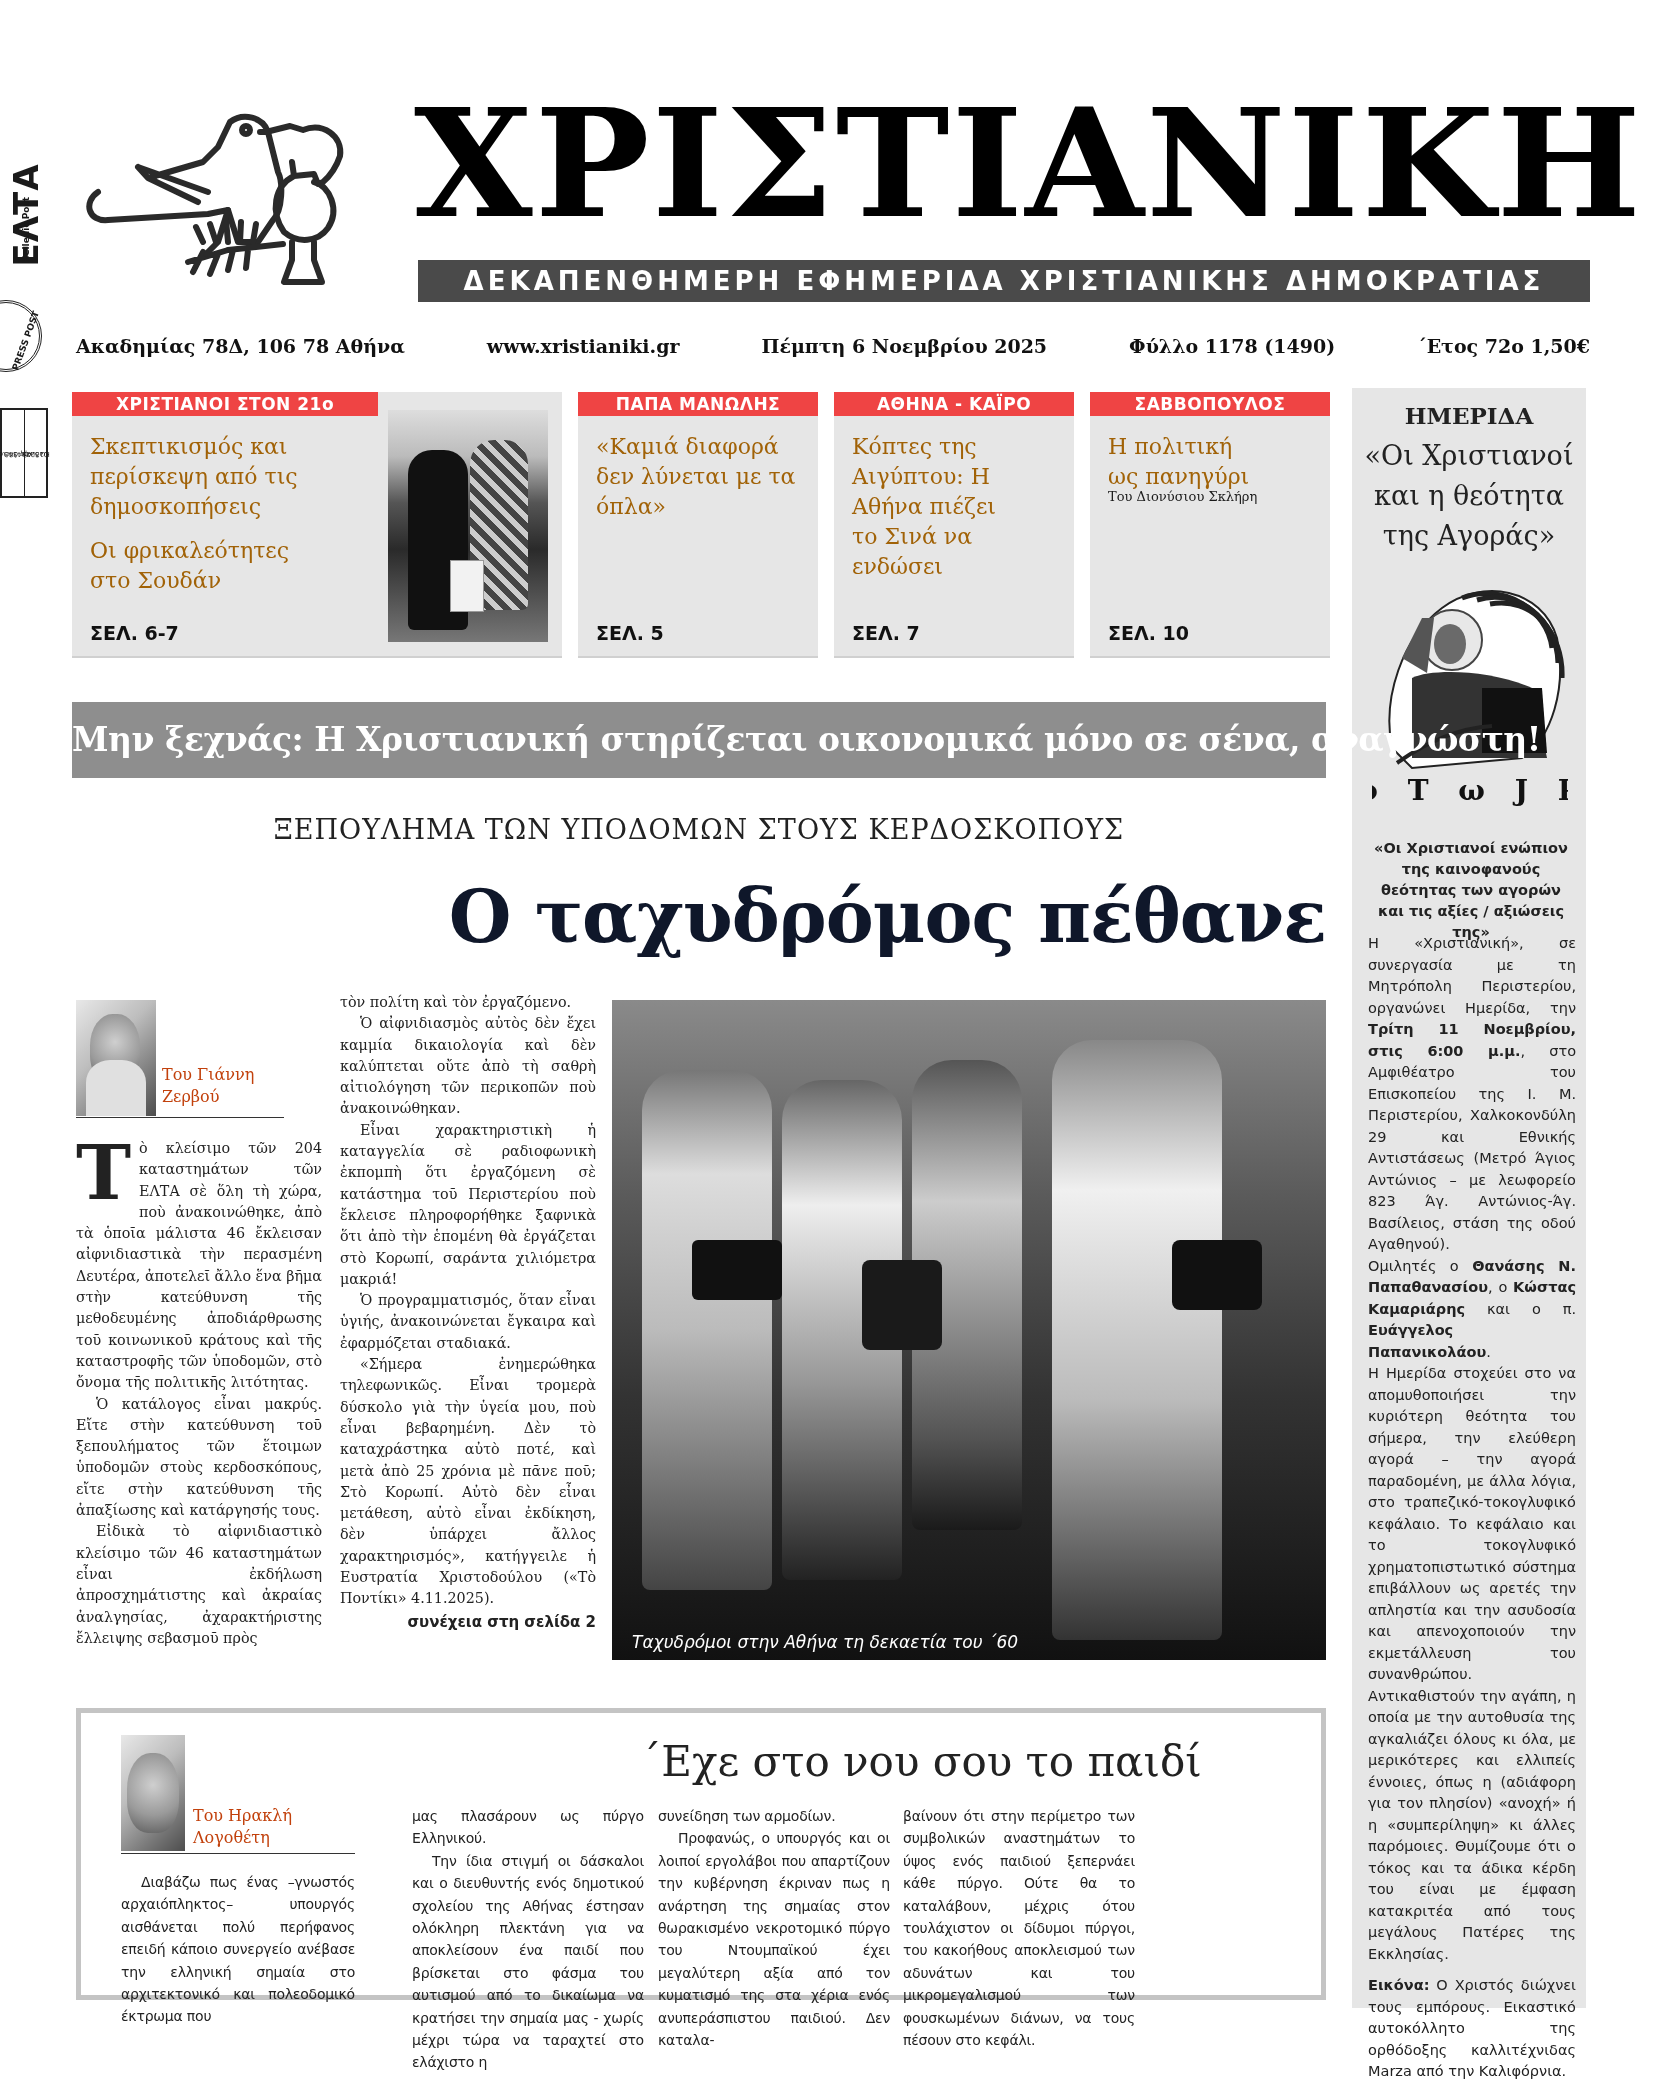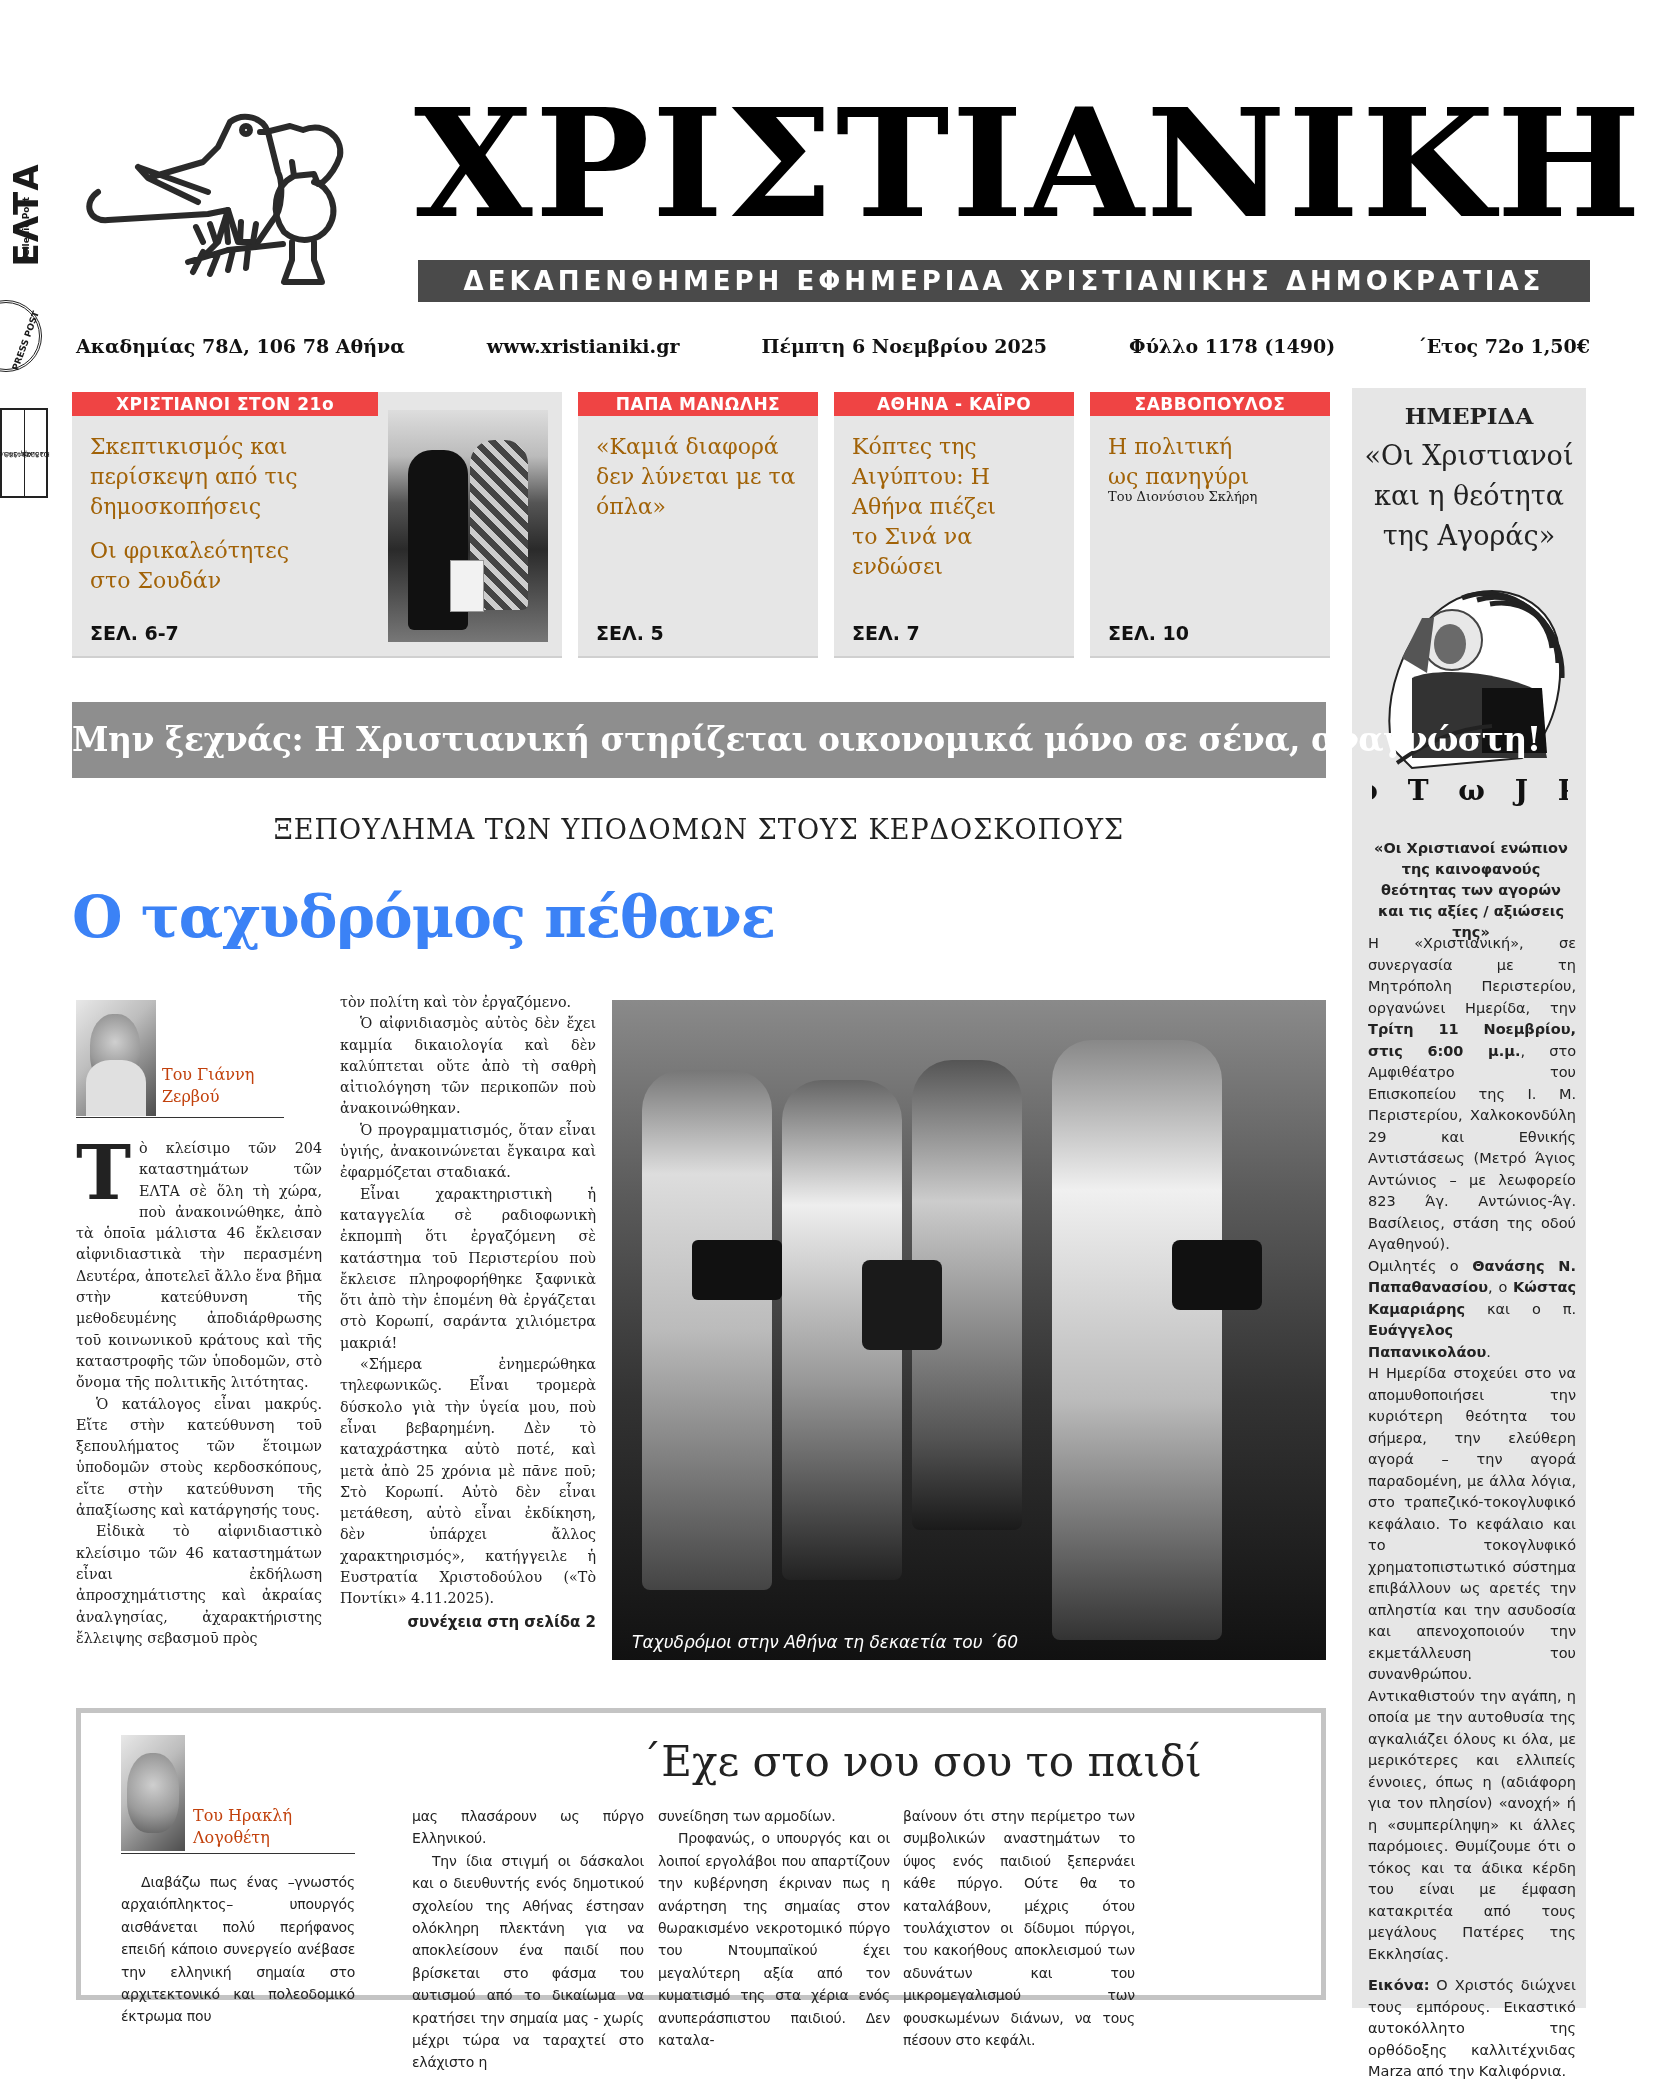--- a/index.html
+++ b/index.html
@@ -46,21 +46,21 @@
   .sidebar .lead { position: absolute; left: 14px; right: 10px; top: 450px; text-align: center; font-family: "DejaVu Sans", sans-serif; font-weight: bold; font-size: 14.5px; line-height: 21px; color: #222; }
   .sidebar .text { position: absolute; left: 16px; right: 10px; top: 545px; font-family: "DejaVu Sans", sans-serif; font-size: 14.5px; line-height: 21.5px; color: #222; text-align: justify; }
   .sidebar .text p { margin-bottom: 0; }
   .sidebar .text p.gap { margin-top: 10px; }
   .sidebar .text b { font-weight: bold; }
 
   
   .banner { left: 72px; top: 702px; width: 1254px; height: 76px; background: #8e8e8e; color: #fff; font-family: "DejaVu Serif", serif; font-weight: bold; font-size: 33px; line-height: 76px; text-align: center; white-space: nowrap; letter-spacing: -0.5px; }
 
   .kicker-main { left: 72px; top: 814px; width: 1254px; text-align: center; font-family: "DejaVu Serif", serif; font-size: 27px; letter-spacing: 1px; color: #222; }
-  .headline { left: 72px; top: 862px; width: 1254px; text-align: left; font-family: "DejaVu Serif", serif; font-weight: bold; font-size: 58px; line-height: 110px; color: #3b82f6; letter-spacing: -1px; }
+  .headline { left: 72px; top: 862px; width: 1254px; text-align: right; font-family: "DejaVu Serif", serif; font-weight: bold; font-size: 72px; line-height: 110px; color: #0f172a; letter-spacing: -1px; }
 
   
   .author-photo { background: linear-gradient(135deg,#e8e8e8 0%,#bdbdbd 40%,#7a7a7a 75%,#4d4d4d 100%); }
   .author-photo .face { position: absolute; border-radius: 45% 45% 40% 40%; background: radial-gradient(circle at 50% 40%,#cfcfcf 0,#9a9a9a 55%,#5a5a5a 100%); }
   .author-name { font-family: "DejaVu Serif", serif; font-size: 16px; line-height: 22px; color: #c2410c; }
 
   
   .col { font-family: "DejaVu Serif", serif; font-size: 14.3px; line-height: 21.3px; color: #222; text-align: justify; }
   .col p { text-indent: 20px; }
   .col p.noindent { text-indent: 0; }
@@ -208,22 +208,22 @@
 
 <div class="abs col" style="left:76px;top:1138px;width:246px;">
   <p class="noindent"><span class="dropcap">Τ</span><span>ὸ κλείσιμο τῶν 204 καταστημάτων τῶν ΕΛΤΑ σὲ ὅλη τὴ χώρα, ποὺ ἀνακοινώθηκε, ἀπὸ τὰ ὁποῖα μάλιστα 46 ἔκλεισαν αἰφνιδιαστικὰ τὴν περασμένη Δευτέρα, ἀποτελεῖ ἄλλο ἕνα βῆμα στὴν κατεύθυνση τῆς μεθοδευμένης ἀποδιάρθρωσης τοῦ κοινωνικοῦ κράτους καὶ τῆς καταστροφῆς τῶν ὑποδομῶν, στὸ ὄνομα τῆς πολιτικῆς λιτότητας.</span></p>
   <p>Ὁ κατάλογος εἶναι μακρύς. Εἴτε στὴν κατεύθυνση τοῦ ξεπουλήματος τῶν ἕτοιμων ὑποδομῶν στοὺς κερδοσκόπους, εἴτε στὴν κατεύθυνση τῆς ἀπαξίωσης καὶ κατάργησής τους.</p>
   <p>Εἰδικὰ τὸ αἰφνιδιαστικὸ κλείσιμο τῶν 46 καταστημάτων εἶναι ἐκδήλωση ἀπροσχημάτιστης καὶ ἀκραίας ἀναλγησίας, ἀχαρακτήριστης ἔλλειψης σεβασμοῦ πρὸς</p>
 </div>
 
 <div class="abs col" style="left:340px;top:992px;width:256px;">
   <p class="noindent">τὸν πολίτη καὶ τὸν ἐργαζόμενο.</p>
   <p>Ὁ αἰφνιδιασμὸς αὐτὸς δὲν ἔχει καμμία δικαιολογία καὶ δὲν καλύπτεται οὔτε ἀπὸ τὴ σαθρὴ αἰτιολόγηση τῶν περικοπῶν ποὺ ἀνακοινώθηκαν.</p>
+  <p>Εἶναι χαρακτηριστικὴ ἡ καταγγελία σὲ ραδιοφωνικὴ ἐκπομπὴ ὅτι ἐργαζόμενη σὲ κατάστημα τοῦ Περιστερίου ποὺ ἔκλεισε πληροφορήθηκε ξαφνικὰ ὅτι ἀπὸ τὴν ἑπομένη θὰ ἐργάζεται στὸ Κορωπί, σαράντα χιλιόμετρα μακριά!</p>
   <p>Ὁ προγραμματισμός, ὅταν εἶναι ὑγιής, ἀνακοινώνεται ἔγκαιρα καὶ ἐφαρμόζεται σταδιακά.</p>
-  <p>Εἶναι χαρακτηριστικὴ ἡ καταγγελία σὲ ραδιοφωνικὴ ἐκπομπὴ ὅτι ἐργαζόμενη σὲ κατάστημα τοῦ Περιστερίου ποὺ ἔκλεισε πληροφορήθηκε ξαφνικὰ ὅτι ἀπὸ τὴν ἑπομένη θὰ ἐργάζεται στὸ Κορωπί, σαράντα χιλιόμετρα μακριά!</p>
   <p>«Σήμερα ἐνημερώθηκα τηλεφωνικῶς. Εἶναι τρομερὰ δύσκολο γιὰ τὴν ὑγεία μου, ποὺ εἶναι βεβαρημένη. Δὲν τὸ καταχράστηκα αὐτὸ ποτέ, καὶ μετὰ ἀπὸ 25 χρόνια μὲ πᾶνε ποῦ; Στὸ Κορωπί. Αὐτὸ δὲν εἶναι μετάθεση, αὐτὸ εἶναι ἐκδίκηση, δὲν ὑπάρχει ἄλλος χαρακτηρισμός», κατήγγειλε ἡ Ευστρατία Χριστοδούλου («Τὸ Ποντίκι» 4.11.2025).</p>
   <div class="continued">συνέχεια στη σελίδα 2</div>
 </div>
 
 <div class="abs main-photo">
   <div class="bg"></div>
   <div class="man" style="left:30px;top:70px;width:130px;height:520px;background:linear-gradient(180deg,#777 0%,#ddd 20%,#bbb 50%,#444 100%);"></div>
   <div class="man" style="left:170px;top:80px;width:120px;height:500px;background:linear-gradient(180deg,#666 0%,#eee 25%,#999 60%,#222 100%);"></div>
   <div class="man" style="left:300px;top:60px;width:110px;height:470px;background:linear-gradient(180deg,#555 0%,#ccc 30%,#555 80%,#1a1a1a 100%);"></div>
   <div class="man" style="left:440px;top:40px;width:170px;height:600px;background:linear-gradient(180deg,#888 0%,#f0f0f0 25%,#bbb 60%,#333 100%);"></div>

